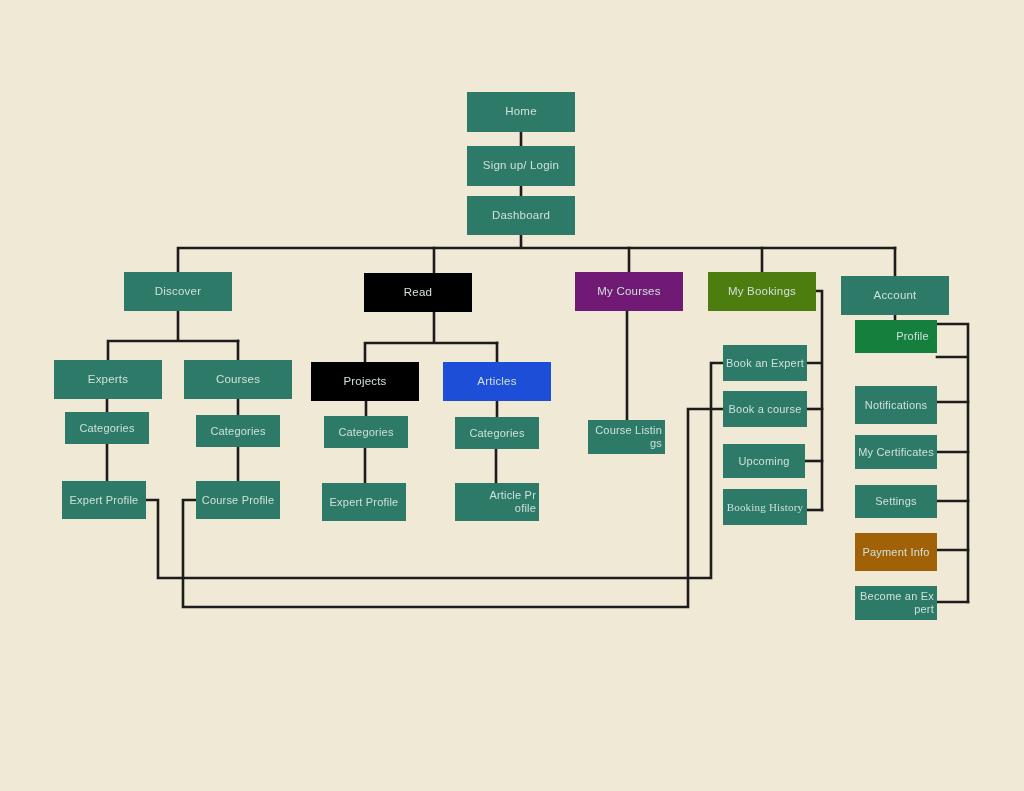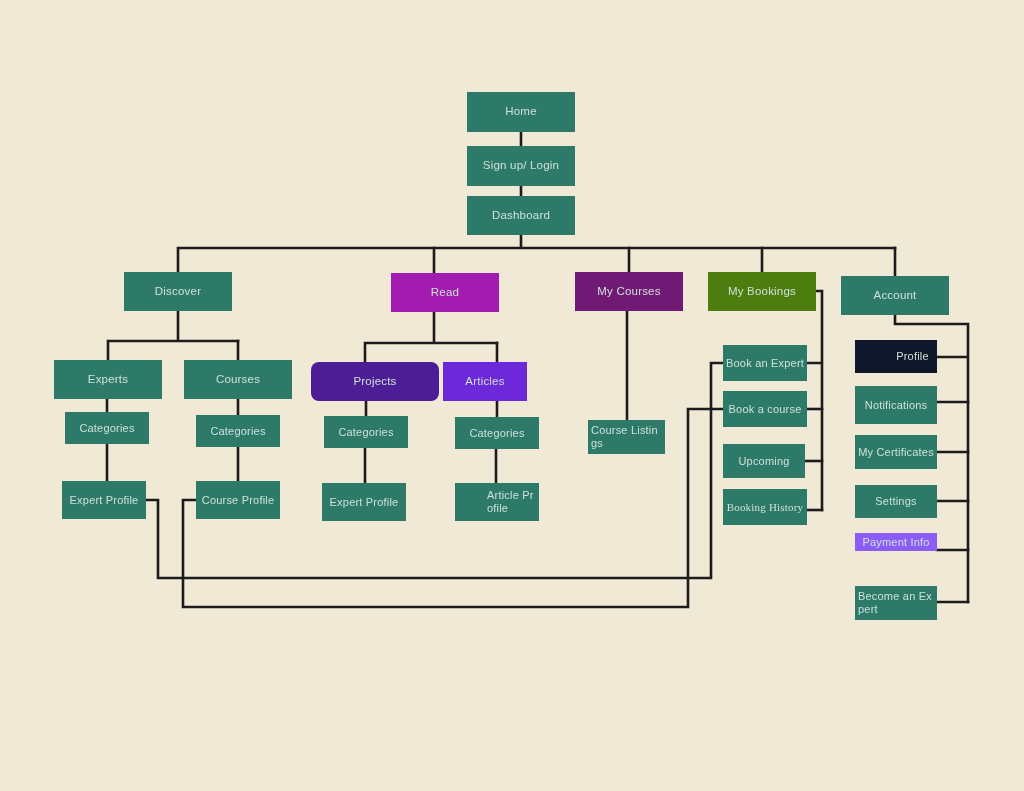--- a/index.html
+++ b/index.html
@@ -40,21 +40,21 @@
     pointer-events: none;
   }
   .node {
     position: absolute;
     box-sizing: border-box;
     background: #2d7a69;
     color: #cfe0d8;
     display: flex;
     align-items: center;
     justify-content: center;
-    text-align: left;
+    text-align: right;
     font-size: 11px;
     line-height: 1.18;
     letter-spacing: 0.2px;
     padding: 2px 3px;
     overflow: hidden;
     word-break: break-all;
   }
   .node.lvl1 { font-size: 11.5px; }
   .node.lvl2 { font-size: 11px; }
 </style>
@@ -105,42 +105,42 @@
       </div>
       <div class="node lvl1" style="left: 467px; top: 146px; width: 108px; height: 40px; background: rgb(45, 122, 105); color: rgb(207, 224, 216);">
         <span>Sign up/ Login</span>
       </div>
       <div class="node lvl1" style="left: 467px; top: 196px; width: 108px; height: 39px; background: rgb(45, 122, 105); color: rgb(207, 224, 216);">
         <span>Dashboard</span>
       </div>
       <div class="node lvl1" style="left: 124px; top: 272px; width: 108px; height: 39px; background: rgb(45, 122, 105); color: rgb(207, 224, 216);">
         <span>Discover</span>
       </div>
-      <div class="node lvl1" style="left: 391px; top: 273px; width: 108px; height: 39px; background: #a21caf; color: rgb(207, 224, 216);">
+      <div class="node lvl1" style="left: 364px; top: 273px; width: 108px; height: 39px; background: #000000; color: rgb(207, 224, 216);">
         <span>Read</span>
       </div>
       <div class="node lvl1" style="left: 575px; top: 272px; width: 108px; height: 39px; background: #701a75; color: rgb(207, 224, 216);">
         <span>My Courses</span>
       </div>
       <div class="node lvl1" style="left: 708px; top: 272px; width: 108px; height: 39px; background: #4d7c0f; color: rgb(207, 224, 216);">
         <span>My Bookings</span>
       </div>
       <div class="node lvl1" style="left: 841px; top: 276px; width: 108px; height: 39px; background: rgb(45, 122, 105); color: rgb(207, 224, 216);">
         <span>Account</span>
       </div>
       <div class="node lvl1" style="left: 54px; top: 360px; width: 108px; height: 39px; background: rgb(45, 122, 105); color: rgb(207, 224, 216);">
         <span>Experts</span>
       </div>
       <div class="node lvl1" style="left: 184px; top: 360px; width: 108px; height: 39px; background: rgb(45, 122, 105); color: rgb(207, 224, 216);">
         <span>Courses</span>
       </div>
-      <div class="node lvl1" style="left: 311px; top: 362px; width: 128px; height: 39px; background: #4c1d95; color: rgb(207, 224, 216); border-radius: 8px;">
+      <div class="node lvl1" style="left: 311px; top: 362px; width: 108px; height: 39px; background: #000000; color: rgb(207, 224, 216);">
         <span>Projects</span>
       </div>
-      <div class="node lvl1" style="left: 443px; top: 362px; width: 84px; height: 39px; background: #6d28d9; color: rgb(207, 224, 216);">
+      <div class="node lvl1" style="left: 443px; top: 362px; width: 108px; height: 39px; background: #1d4ed8; color: rgb(207, 224, 216);">
         <span>Articles</span>
       </div>
       <div class="node lvl2" style="left: 65px; top: 412px; width: 84px; height: 32px; background: rgb(45, 122, 105); color: rgb(207, 224, 216);">
         <span>Categories</span>
       </div>
       <div class="node lvl2" style="left: 196px; top: 415px; width: 84px; height: 32px; background: rgb(45, 122, 105); color: rgb(207, 224, 216);">
         <span>Categories</span>
       </div>
       <div class="node lvl2" style="left: 324px; top: 416px; width: 84px; height: 32px; background: rgb(45, 122, 105); color: rgb(207, 224, 216);">
         <span>Categories</span>
@@ -168,33 +168,33 @@
       </div>
       <div class="node lvl2" style="left: 723px; top: 391px; width: 84px; height: 36px; background: rgb(45, 122, 105); color: rgb(207, 224, 216);">
         <span>Book a course</span>
       </div>
       <div class="node lvl2" style="left: 723px; top: 444px; width: 82px; height: 34px; background: rgb(45, 122, 105); color: rgb(207, 224, 216);">
         <span>Upcoming</span>
       </div>
       <div class="node lvl2" style="left: 723px; top: 489px; width: 84px; height: 36px; background: rgb(45, 122, 105); color: rgb(207, 224, 216); font-family: Liberation Serif, serif;">
         <span>Booking History</span>
       </div>
-      <div class="node lvl2" style="left: 855px; top: 340px; width: 82px; height: 33px; background: #0f172a; color: rgb(207, 224, 216); padding-left: 36px;">
+      <div class="node lvl2" style="left: 855px; top: 320px; width: 82px; height: 33px; background: #15803d; color: rgb(207, 224, 216); padding-left: 36px;">
         <span>Profile</span>
       </div>
       <div class="node lvl2" style="left: 855px; top: 386px; width: 82px; height: 38px; background: rgb(45, 122, 105); color: rgb(207, 224, 216);">
         <span>Notifications</span>
       </div>
       <div class="node lvl2" style="left: 855px; top: 435px; width: 82px; height: 34px; background: rgb(45, 122, 105); color: rgb(207, 224, 216);">
         <span>My Certificates</span>
       </div>
       <div class="node lvl2" style="left: 855px; top: 485px; width: 82px; height: 33px; background: rgb(45, 122, 105); color: rgb(207, 224, 216);">
         <span>Settings</span>
       </div>
-      <div class="node lvl2" style="left: 855px; top: 533px; width: 82px; height: 18px; background: #8b5cf6; color: rgb(207, 224, 216);">
+      <div class="node lvl2" style="left: 855px; top: 533px; width: 82px; height: 38px; background: #a16207; color: rgb(207, 224, 216);">
         <span>Payment Info</span>
       </div>
       <div class="node lvl2" style="left: 855px; top: 586px; width: 82px; height: 34px; background: rgb(45, 122, 105); color: rgb(207, 224, 216);">
         <span>Become an Expert</span>
       </div>
     </div>
 
 </div>
 
 </body></html>

